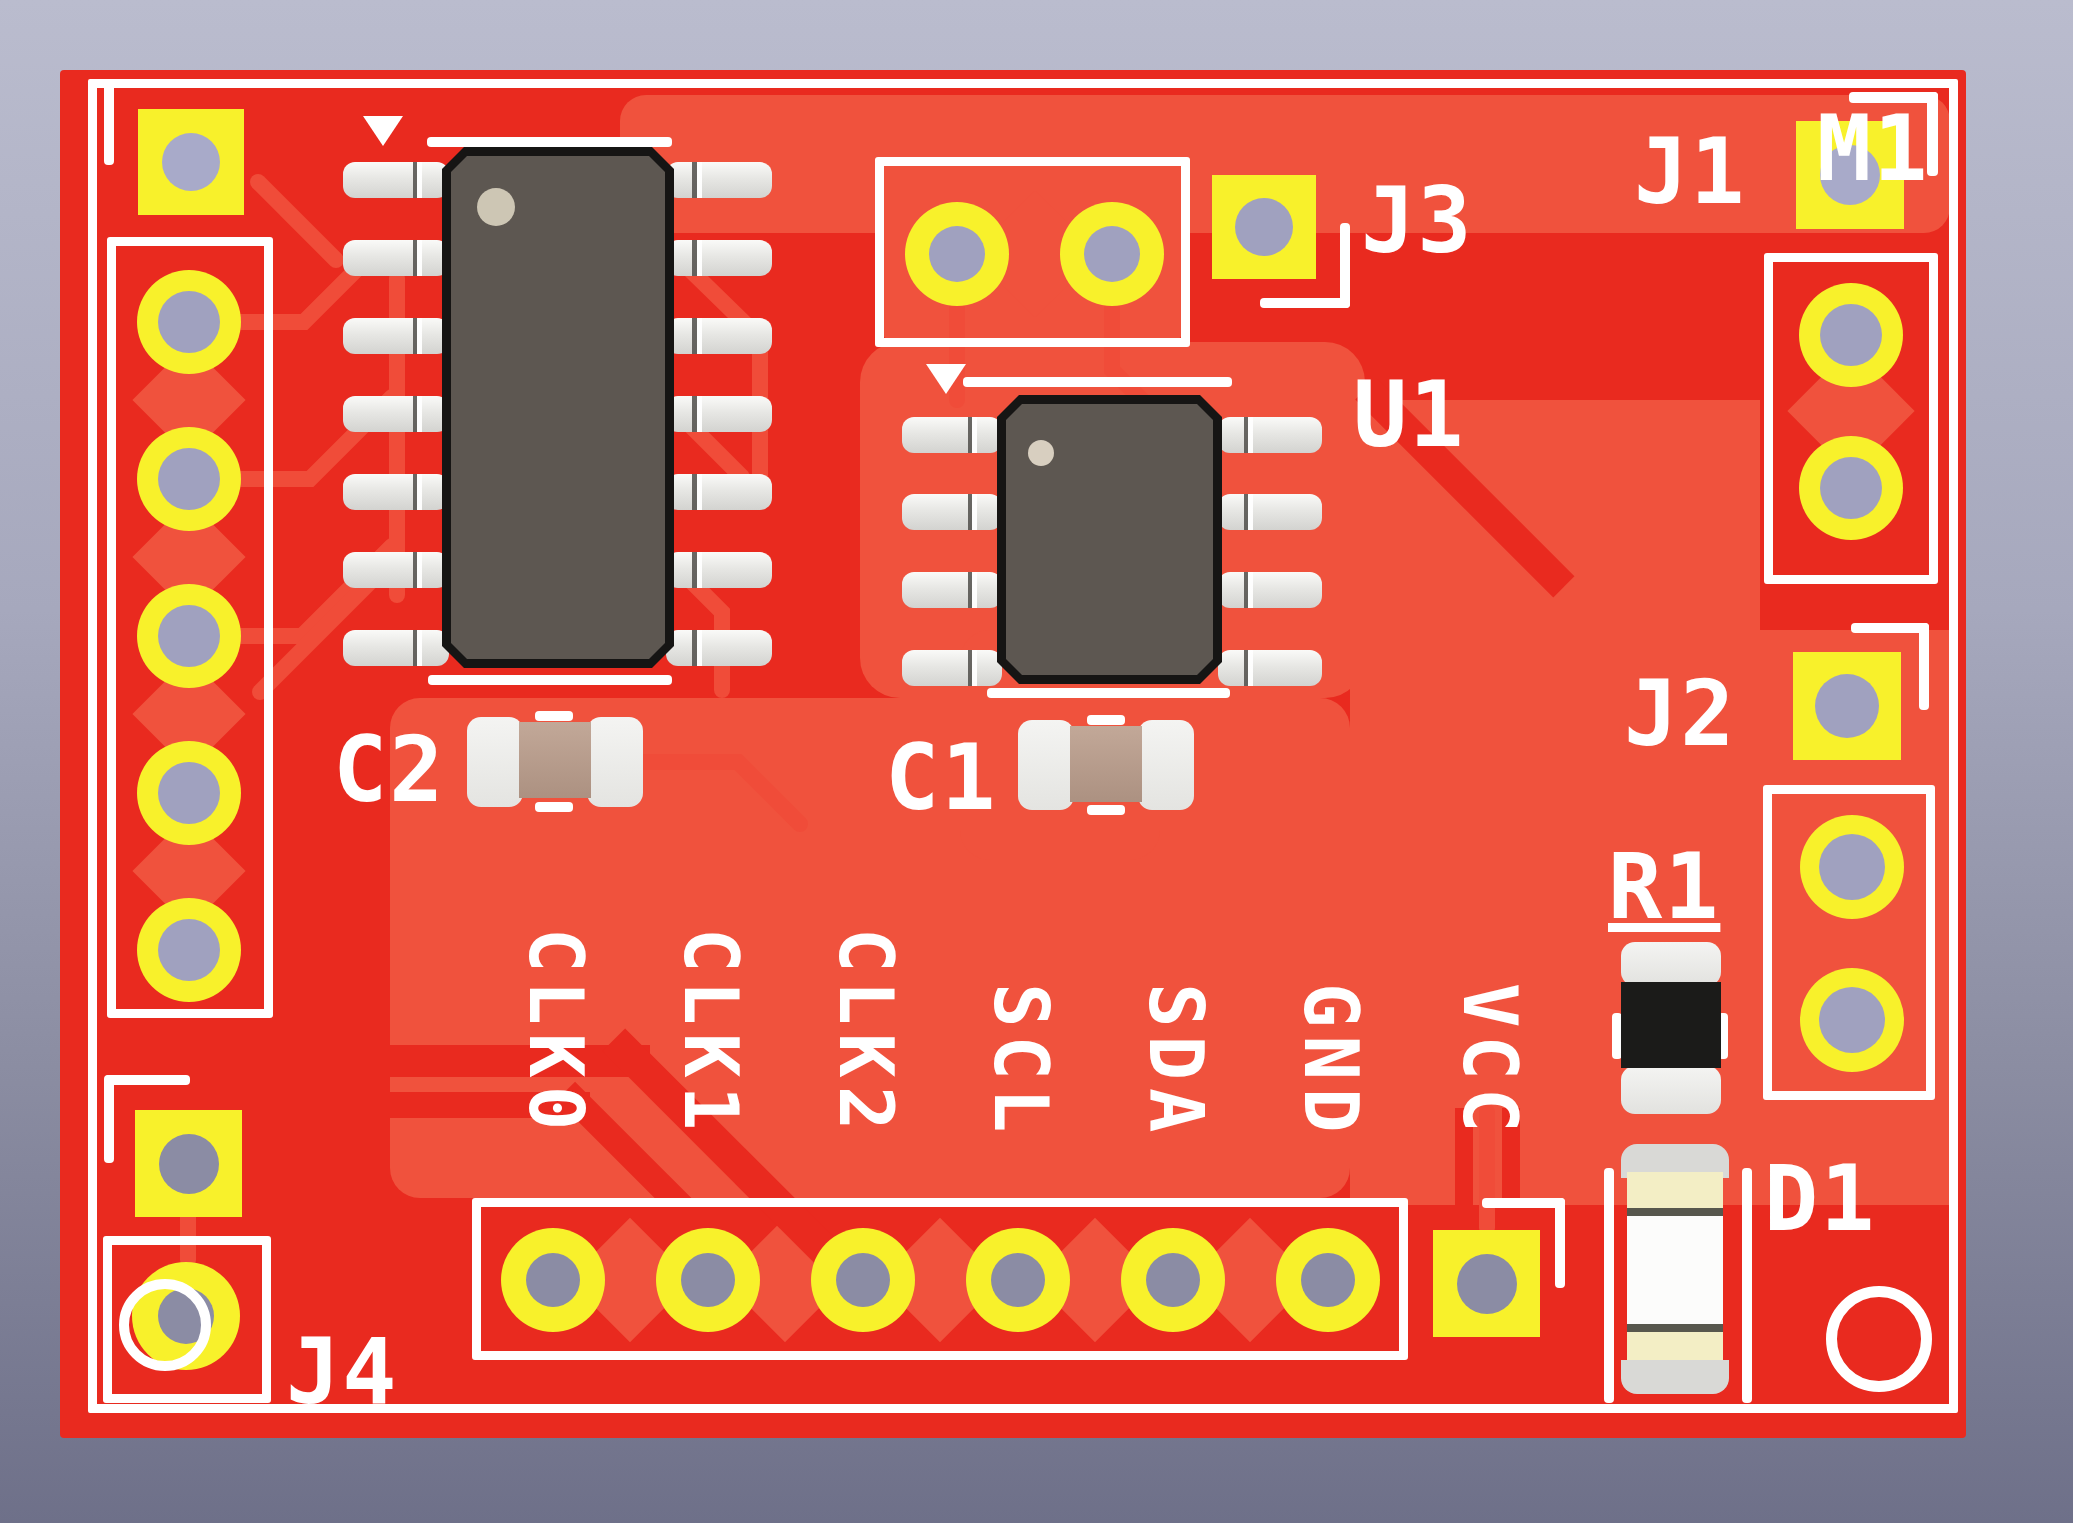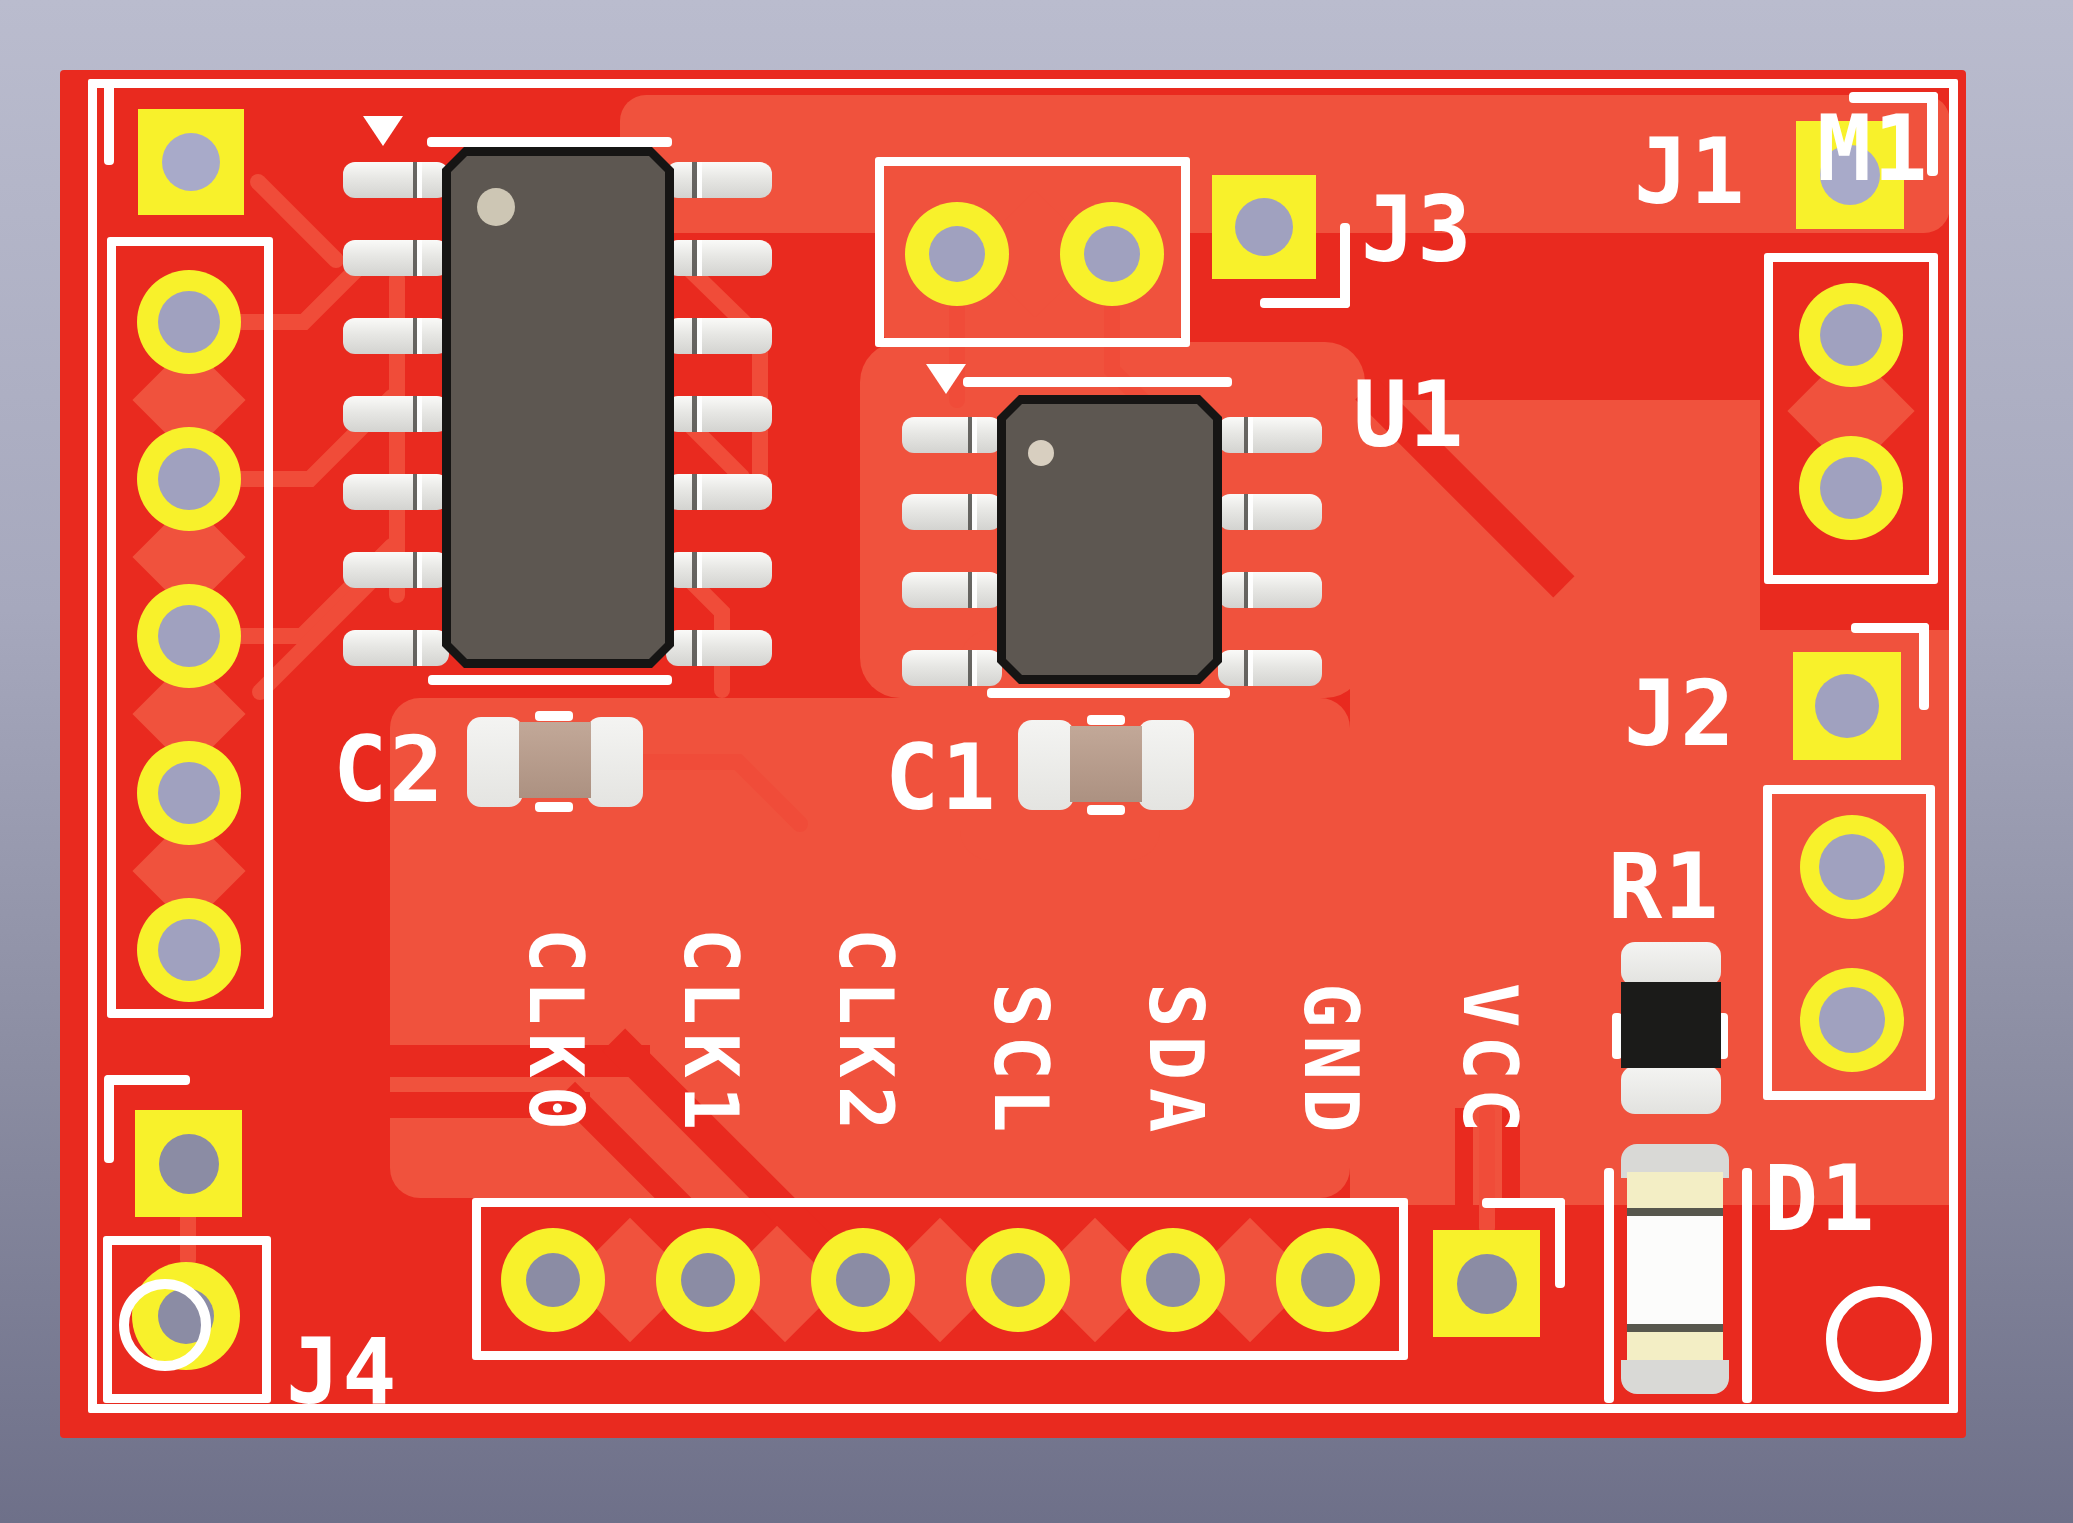--- a/index.html
+++ b/index.html
@@ -279,24 +279,24 @@
       <div class="d-band" style="left:1567px;top:1102px;height:36px;"></div>
       <div class="d-line" style="left:1567px;top:1138px;height:8px;"></div>
       <div class="d-body" style="left:1567px;top:1146px;height:108px;"></div>
       <div class="d-line" style="left:1567px;top:1254px;height:8px;"></div>
       <div class="d-band" style="left:1567px;top:1262px;height:34px;"></div>
       <div class="d-cap" style="left:1561px;top:1290px;height:34px;border-radius:0 0 16px 16px;"></div>
     </div>
 
     <div class="silk-text" style="left:1574px;top:57px;">J1</div>
     <div class="silk-text" style="left:1757px;top:34px;">M1</div>
-    <div class="silk-text" style="left:1301px;top:115px;">J3</div>
+    <div class="silk-text" style="left:1301px;top:106px;">J3</div>
     <div class="silk-text" style="left:1293px;top:300px;">U1</div>
     <div class="silk-text" style="left:1564px;top:599px;">J2</div>
-    <div class="silk-text" style="left:1548px;top:772px;">R1</div>
+    <div class="silk-text" style="left:1548px;top:772px;text-decoration:underline;">R1</div>
     <div class="silk-text" style="left:1704px;top:1084px;">D1</div>
     <div class="silk-text" style="left:273px;top:655px;">C2</div>
     <div class="silk-text" style="left:825px;top:663px;">C1</div>
     <div class="silk-text" style="left:226px;top:1257px;">J4</div>
 
     <div class="net-label" style="left:456px;top:858px;height:225px;">CLK0</div>
     <div class="net-label" style="left:611px;top:858px;height:225px;">CLK1</div>
     <div class="net-label" style="left:766px;top:858px;height:225px;">CLK2</div>
     <div class="net-label" style="left:921px;top:913px;height:170px;">SCL</div>
     <div class="net-label" style="left:1076px;top:913px;height:170px;">SDA</div>

